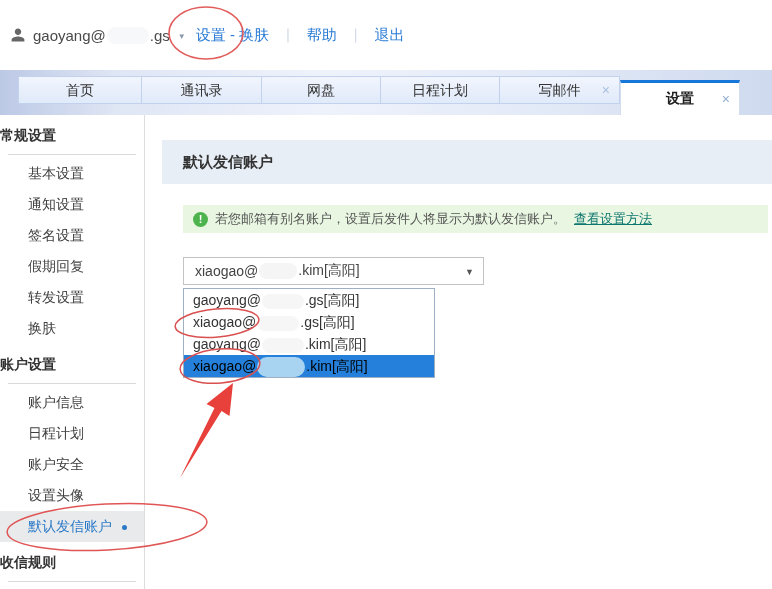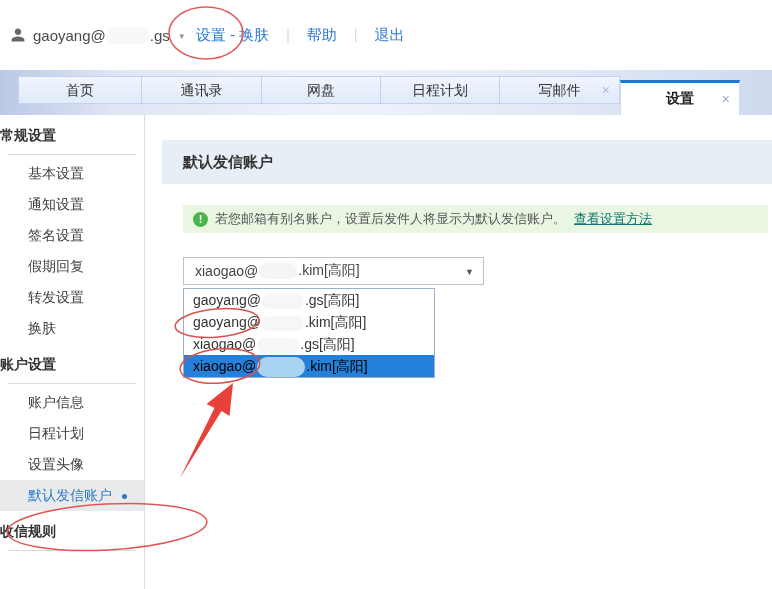--- a/index.html
+++ b/index.html
@@ -120,20 +120,21 @@
     <div class="side-item">通知设置</div>
     <div class="side-item">签名设置</div>
     <div class="side-item">假期回复</div>
     <div class="side-item">转发设置</div>
     <div class="side-item">换肤</div>
 
     <div class="side-title">账户设置</div>
     <div class="side-divider"></div>
     <div class="side-item">账户信息</div>
     <div class="side-item">日程计划</div>
+    <div class="side-item">账户安全</div>
     <div class="side-item">设置头像</div>
     <div class="side-item selected">
       <span>默认发信账户</span><span class="side-dot"></span>
     </div>
 
     <div class="side-title">收信规则</div>
     <div class="side-divider"></div>
   </div>
 
   <div class="main-headerbar">
@@ -151,24 +152,24 @@
     <span class="blob b-select"></span>
     <span>.kim[高阳]</span>
     <span class="select-caret">▼</span>
   </div>
 
   <div class="option-list">
     <div class="option">
       <span>gaoyang@</span><span class="blob b-opt"></span><span>.gs[高阳]</span>
     </div>
     <div class="option">
-      <span>gaoyang@</span><span class="blob b-opt"></span><span>.kim[高阳]</span>
+      <span>xiaogao@</span><span class="blob b-opt"></span><span>.gs[高阳]</span>
     </div>
     <div class="option">
-      <span>xiaogao@</span><span class="blob b-opt"></span><span>.gs[高阳]</span>
+      <span>gaoyang@</span><span class="blob b-opt"></span><span>.kim[高阳]</span>
     </div>
     <div class="option selected">
       <span>xiaogao@</span><span class="blob b-opt"></span><span>.kim[高阳]</span>
     </div>
   </div>
 
   <svg class="overlay" viewBox="0 0 772 589">
     <ellipse cx="206" cy="33" rx="37" ry="26" fill="none" stroke="#e25c5c" stroke-width="1.6"></ellipse>
     <ellipse cx="107" cy="527" rx="100" ry="23" fill="none" stroke="#e05555" stroke-width="1.5" transform="rotate(-3 107 527)"></ellipse>
     <ellipse cx="217" cy="323" rx="42" ry="14" fill="none" stroke="#d95050" stroke-width="1.5" transform="rotate(-5 217 323)"></ellipse>

